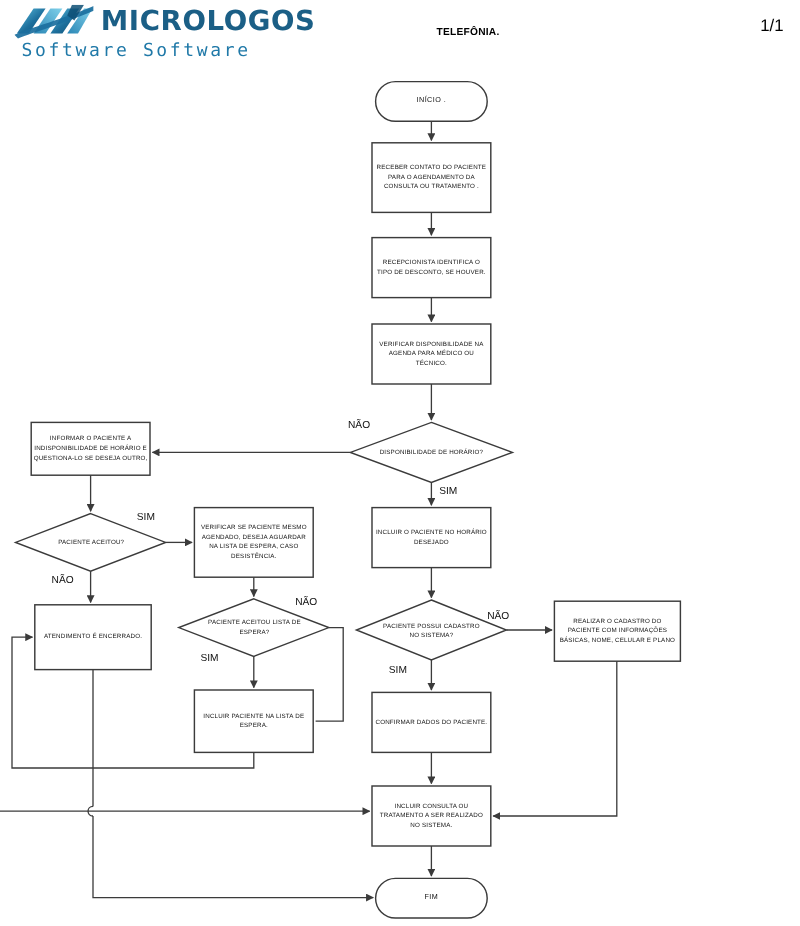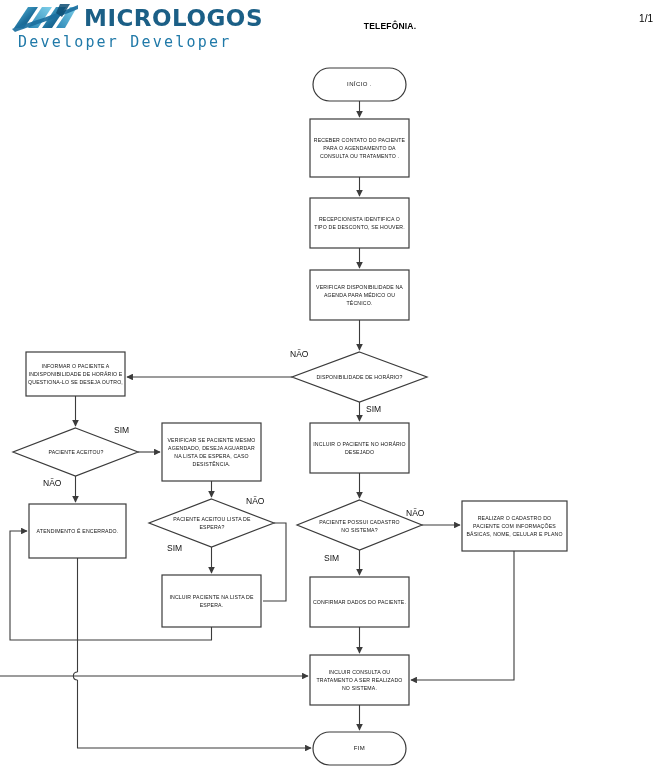--- a/index.html
+++ b/index.html
@@ -57,21 +57,21 @@
     left: 300px; top: 21px;
     width: 180px;
     text-align: center;
     font-size: 8.5px;
     font-weight: bold;
     letter-spacing: 0.2px;
   }
   #page-indicator {
     position: absolute;
     right: 14px; top: 13px;
-    font-size: 10px;
+    font-size: 14px;
   }
 
   
   #flow {
     position: absolute;
     left: 0; top: 0;
     width: 667px; height: 664px;
   }
   #flow svg { display: block; }
 
@@ -117,21 +117,21 @@
         </linearGradient>
       </defs>
       <path d="M2 24 L16 3 L26 3 L12 24 Z" fill="url(#gblue)"></path>
       <path d="M16 24 L30 3 L40 3 L26 24 Z" fill="url(#gblue2)"></path>
       <path d="M30 24 L44 3 L54 3 L40 24 Z" fill="url(#gblue)"></path>
       <path d="M44 24 L58 3 L65 3 L53 24 Z" fill="url(#gblue2)"></path>
       <path d="M0 25 C 14 19, 40 12, 66 1 L66 5 C 40 16, 16 23, 3 28 Z" fill="#1b6f9e" opacity="0.92"></path>
       <path d="M48 0 L58 0 L50 13 L44 9 Z" fill="#0e4f74" opacity="0.85"></path>
     </svg>
     <div id="logo-wordmark">MICROLOGOS</div>
-    <div id="logo-tagline">Developer Developer</div>
+    <div id="logo-tagline">Software Software</div>
   </div>
 
   <div id="doc-title">TELEFÔNIA.</div>
   <div id="page-indicator">1/1</div>
 </div>
 
 <div id="flow">
 
   <svg width="667" height="772" viewBox="0 0 667 772" xmlns="http://www.w3.org/2000/svg">
     <defs>

